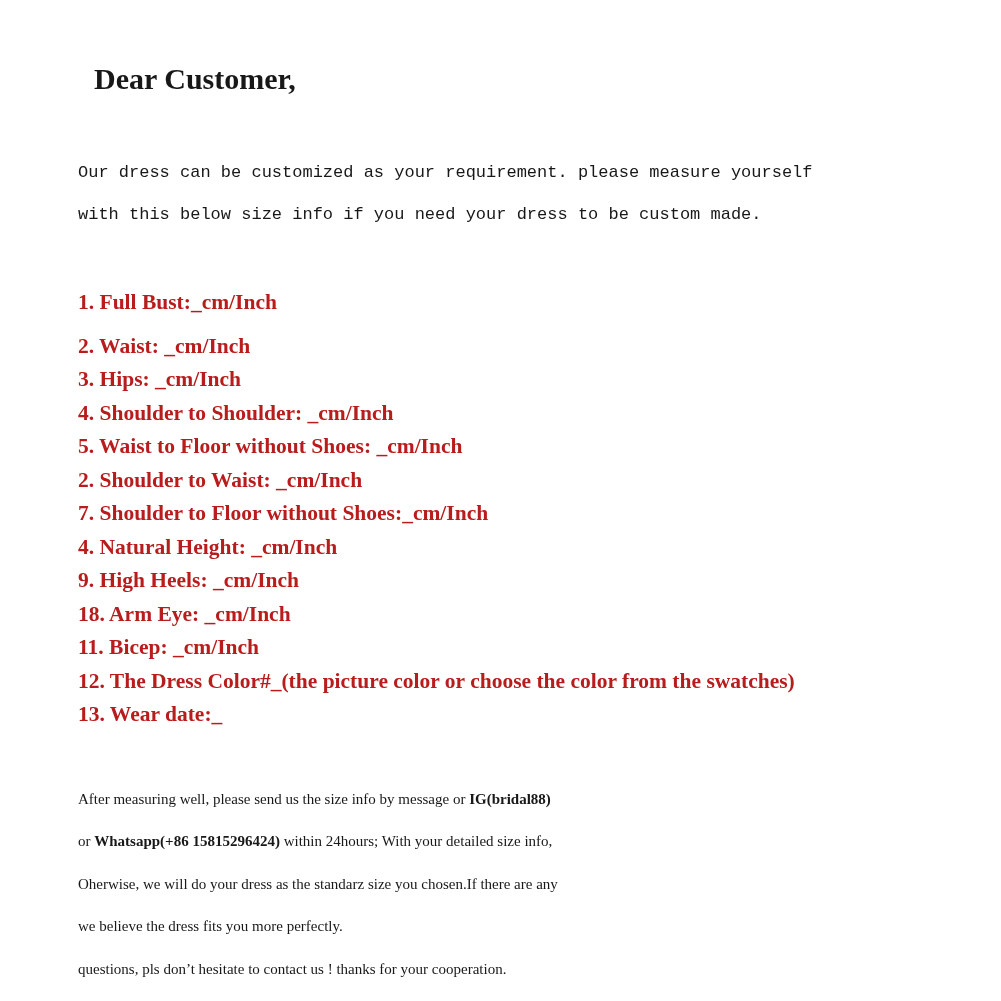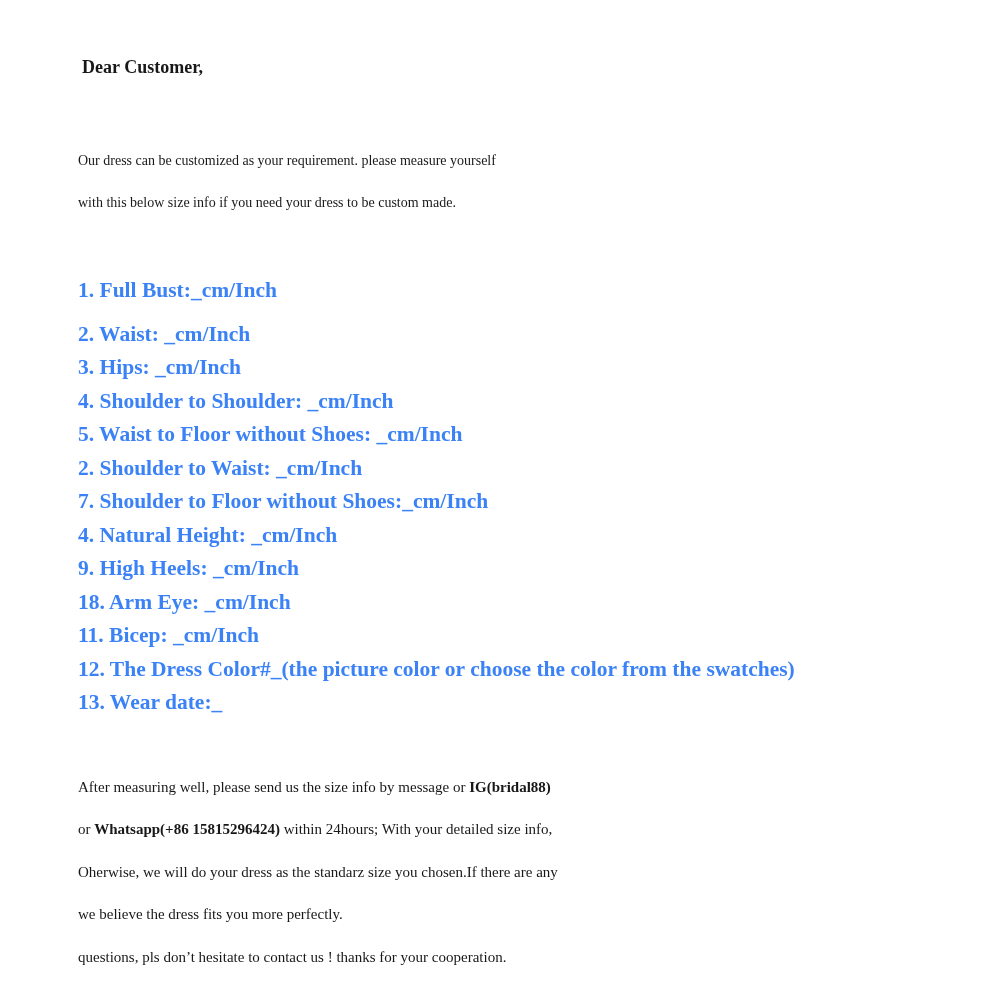--- a/index.html
+++ b/index.html
@@ -7,38 +7,39 @@
     .page {
       width: 1001px;
       height: 1001px;
       background: #ffffff;
       font-family: "Liberation Serif", serif;
       color: #181818;
       padding: 48px 40px 0 78px;
       overflow: hidden;
     }
     .greeting {
-      font-size: 18px;
+      font-size: 30px;
       font-weight: bold;
       line-height: 30px;
-      margin: 4px;
+      margin: 16px;
     }
     .intro {
       margin-top: 58px;
-      font-size: 14px;
+      font-size: 17px;
+      font-family: Liberation Mono, monospace;
     }
     .intro .line {
       line-height: 42px;
       white-space: nowrap;
     }
     .measure-list {
       margin-top: 50px;
       font-size: 21.5px;
       font-weight: bold;
-      color: #3b82f6;
+      color: #b91c1c;
     }
     .measure-list .item {
       line-height: 33.5px;
       white-space: nowrap;
     }
     .measure-list .item:first-child {
       margin-bottom: 10px;
     }
     .outro {
       margin-top: 46px;

